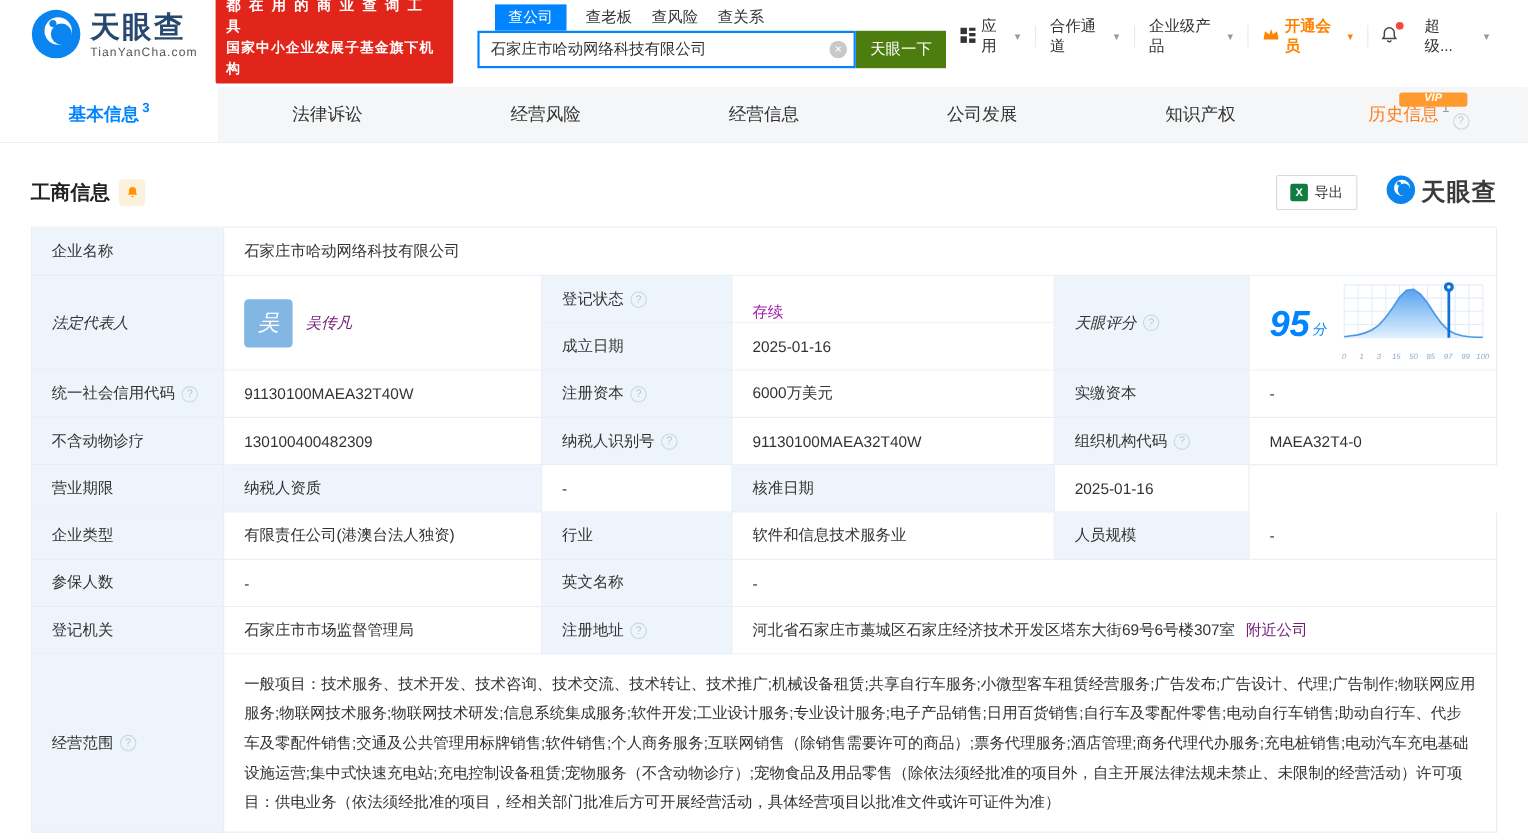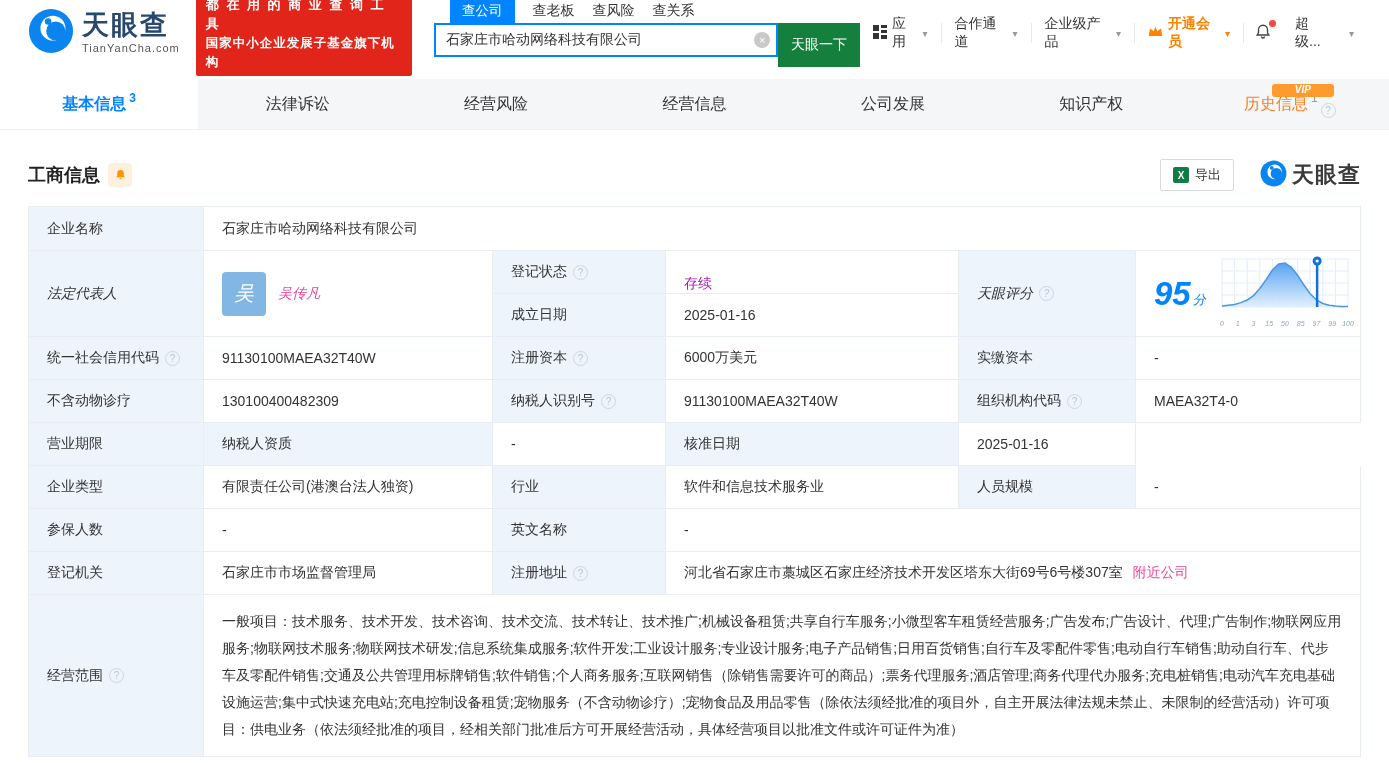--- a/index.html
+++ b/index.html
@@ -20,21 +20,21 @@
   .searchbox { margin-left:22px; }
   .stabs { display:flex; align-items:flex-end; gap:18px; height:24px;padding-left:16px; }
   .stab { font-size:14px; color:#333; padding:2px 0 3px; cursor:pointer; }
   .stab.active { background:#0084ff; color:#fff; padding:3px 12px; font-size:13.5px; }
   .srow { display:flex; }
   .sinputwrap { position:relative; }
   .sinput { width:344px; height:34px; border:2px solid #0084ff; outline:none;
     padding:0 30px 0 10px; font-size:14px; color:#333; font-family:inherit; }
   .sclear { position:absolute; right:8px; top:9px; width:16px; height:16px; border-radius:50%;
     background:#c9c9c9; color:#fff; font-size:11px; line-height:16px; text-align:center; cursor:pointer; }
-  .sbtn { width:82px; height:44px; background:#15803d; color:#fff; border:none; font-size:14px;
+  .sbtn { width:82px; height:34px; background:#4d7c0f; color:#fff; border:none; font-size:14px;
     cursor:pointer; font-family:inherit; }
 
   .nav { margin-left:auto; margin-right:22px; display:flex; align-items:center; height:36px; }
   .nav-item { display:flex; align-items:center; gap:5px; padding:0 13px; font-size:14px; color:#333;
     cursor:pointer; height:20px; }
   .nav-item.sep { border-left:1px solid #e8e8e8; }
   .caret { font-size:10px; color:#999; }
   .vipnav { color:#ff8200; font-weight:bold; }
   .vipnav .caret { color:#ff8200; }
   .bellwrap { position:relative; padding:0 10px; cursor:pointer; }
@@ -74,21 +74,21 @@
   .td { border-right:1px solid #e8edf3; border-bottom:1px solid #e8edf3; display:flex; align-items:center;
     padding:0 12px 0 18px; font-size:14px; color:#333; background:#fff; }
   .label { background:#eef4fc; gap:6px; }
   .span5 { grid-column:span 5; }
   .span3 { grid-column:span 3; }
   .rspan { grid-row:span 2;font-style:italic; }
   .help { width:15px; height:15px; min-width:15px; border-radius:50%; border:1px solid #ccd6e4;
     color:#b9c5d6; font-size:10px; display:inline-flex; align-items:center; justify-content:center;
     cursor:pointer; }
   .green { color:#a21caf;margin-top:23px; }
-  .link { color:#ec4899; cursor:pointer; text-decoration:none; }
+  .link { color:#701a75; cursor:pointer; text-decoration:none; }
   .avatar { width:44px; height:44px; background:#82b7e3; border-radius:4px; color:#fff; font-size:20px;
     display:flex; align-items:center; justify-content:center; cursor:pointer; }
   .repcell { gap:12px; }
   .scorecell { padding-right:6px; }
   .scorenum { font-size:33px; font-weight:bold; color:#0084ff; line-height:1; }
   .scoreunit { font-size:13px; color:#0084ff; margin:12px 0 0 2px; }
   .score-chart { margin-left:auto; }
   .scopecell { align-items:flex-start; padding:13px 18px; line-height:27px; display:block; }
 </style>
 </head>

